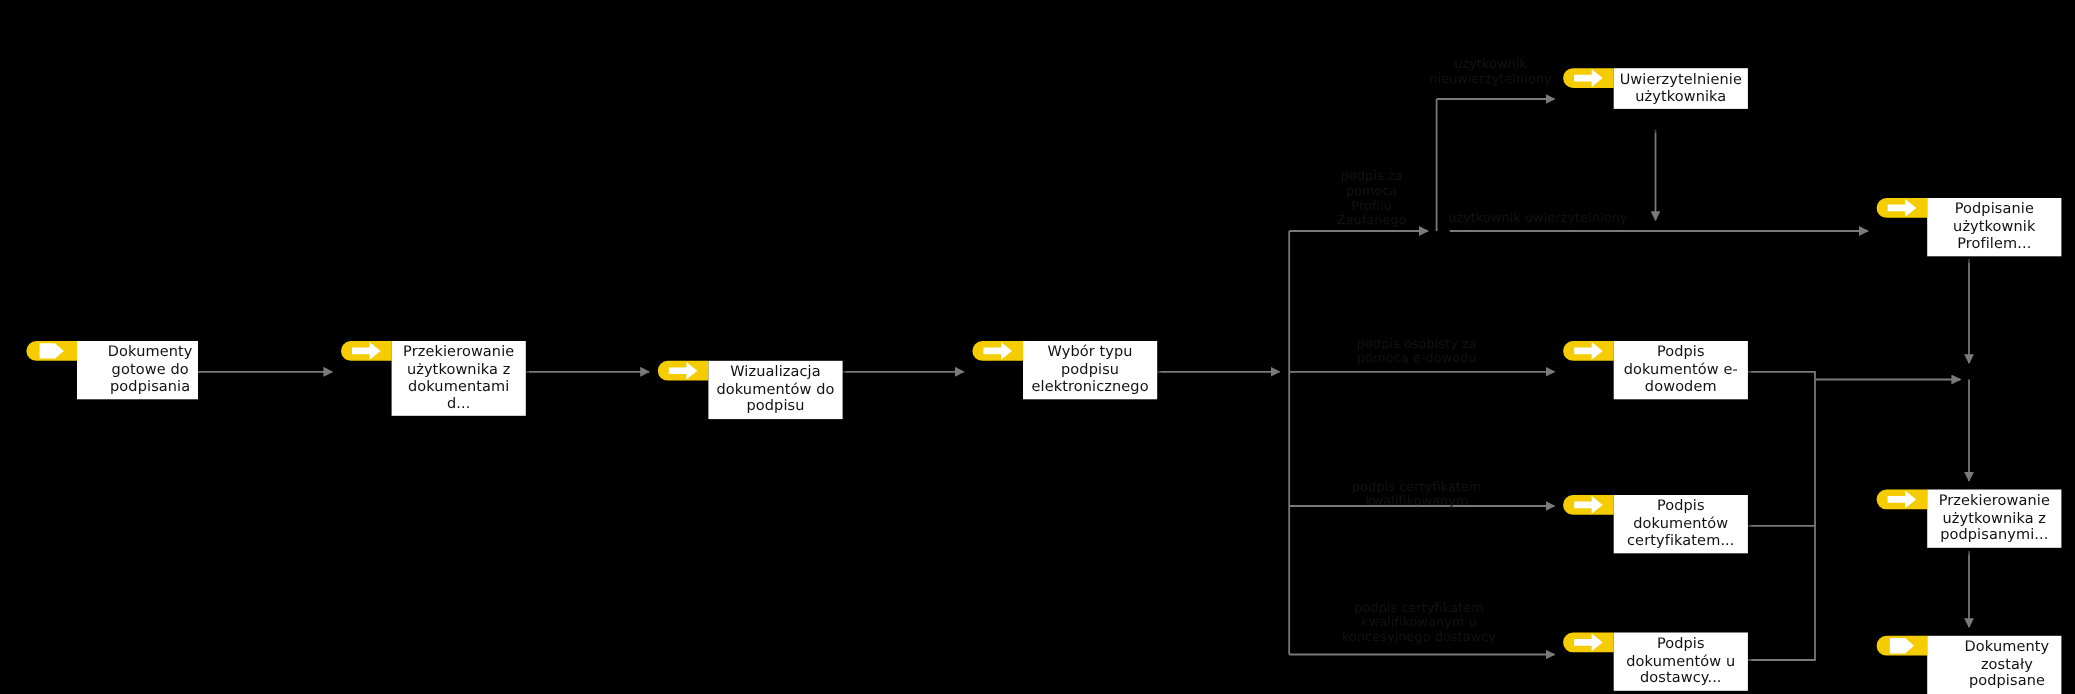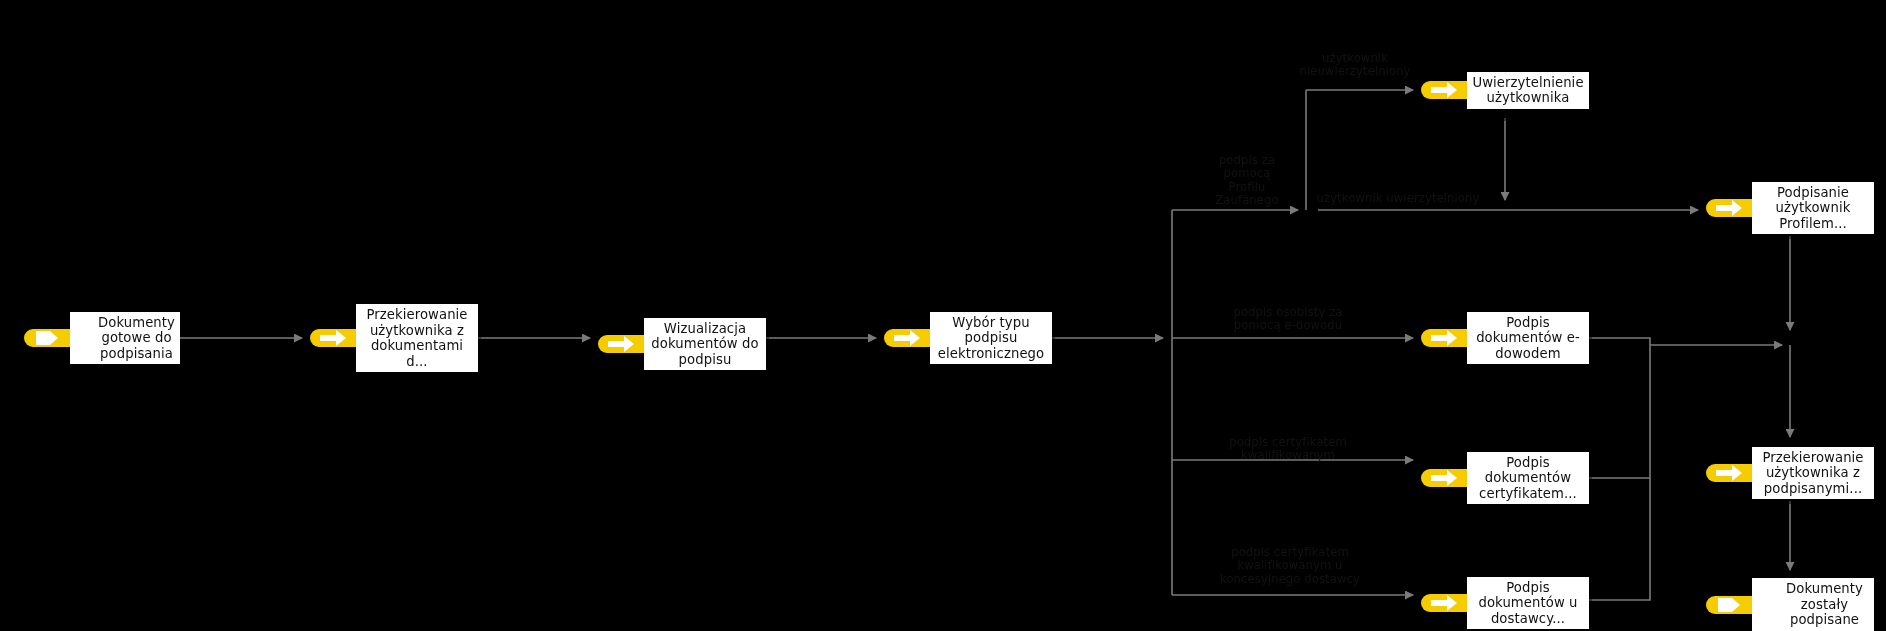--- a/index.html
+++ b/index.html
@@ -1,21 +1,21 @@
 <!DOCTYPE html>
 <html><head>
 <meta charset="utf-8">
 <style>
   html,body{margin:0;padding:0;background:#000;}
   body{width:1886px;height:631px;position:relative;overflow:hidden;
        font-family:"DejaVu Sans","Liberation Sans",sans-serif;}
   #canvas{position:absolute;inset:0;}
   svg.wires{position:absolute;left:0;top:0;width:1886px;height:631px;}
 
-  .node{position:absolute;display:flex;align-items:center;
+  .node{position:absolute;display:flex;align-items:flex-start;
         box-shadow:3px 3px 0 rgba(0,0,0,.45);}
   .node .icon{width:46px;background:#f5cc00;display:flex;
               align-items:center;justify-content:center;flex:0 0 46px;
               border-top-left-radius:9px;border-bottom-left-radius:9px;}
   .node .body{background:#fff;color:#111;flex:1;display:flex;
               align-items:center;justify-content:center;text-align:center;
               font-size:13.2px;line-height:15.5px;letter-spacing:.1px;
               padding:3px 5px;box-sizing:border-box;}
   .node.start .body,.node.end .body{background:#fff;padding-left:28px;}
   .node.start,.node.end{}
@@ -87,21 +87,21 @@
     <span class="icon">
       <svg width="28" height="18" viewBox="0 0 28 18">
           <path d="M1,6 L17,6 L17,1 L27,9 L17,17 L17,12 L1,12 Z" fill="#fff"></path>
         </svg>
     </span>
     <span class="body" style="white-space: pre-line;">Przekierowanie
 użytkownika z
 dokumentami d...</span>
   </div>
 
-  <div class="node" style="left:598px;top:316px;width:168px;height:56px;">
+  <div class="node" style="left:598px;top:328px;width:168px;height:56px;">
     <span class="icon">
       <svg width="28" height="18" viewBox="0 0 28 18">
           <path d="M1,6 L17,6 L17,1 L27,9 L17,17 L17,12 L1,12 Z" fill="#fff"></path>
         </svg>
     </span>
     <span class="body" style="white-space: pre-line;">Wizualizacja
 dokumentów do
 podpisu</span>
   </div>
 

